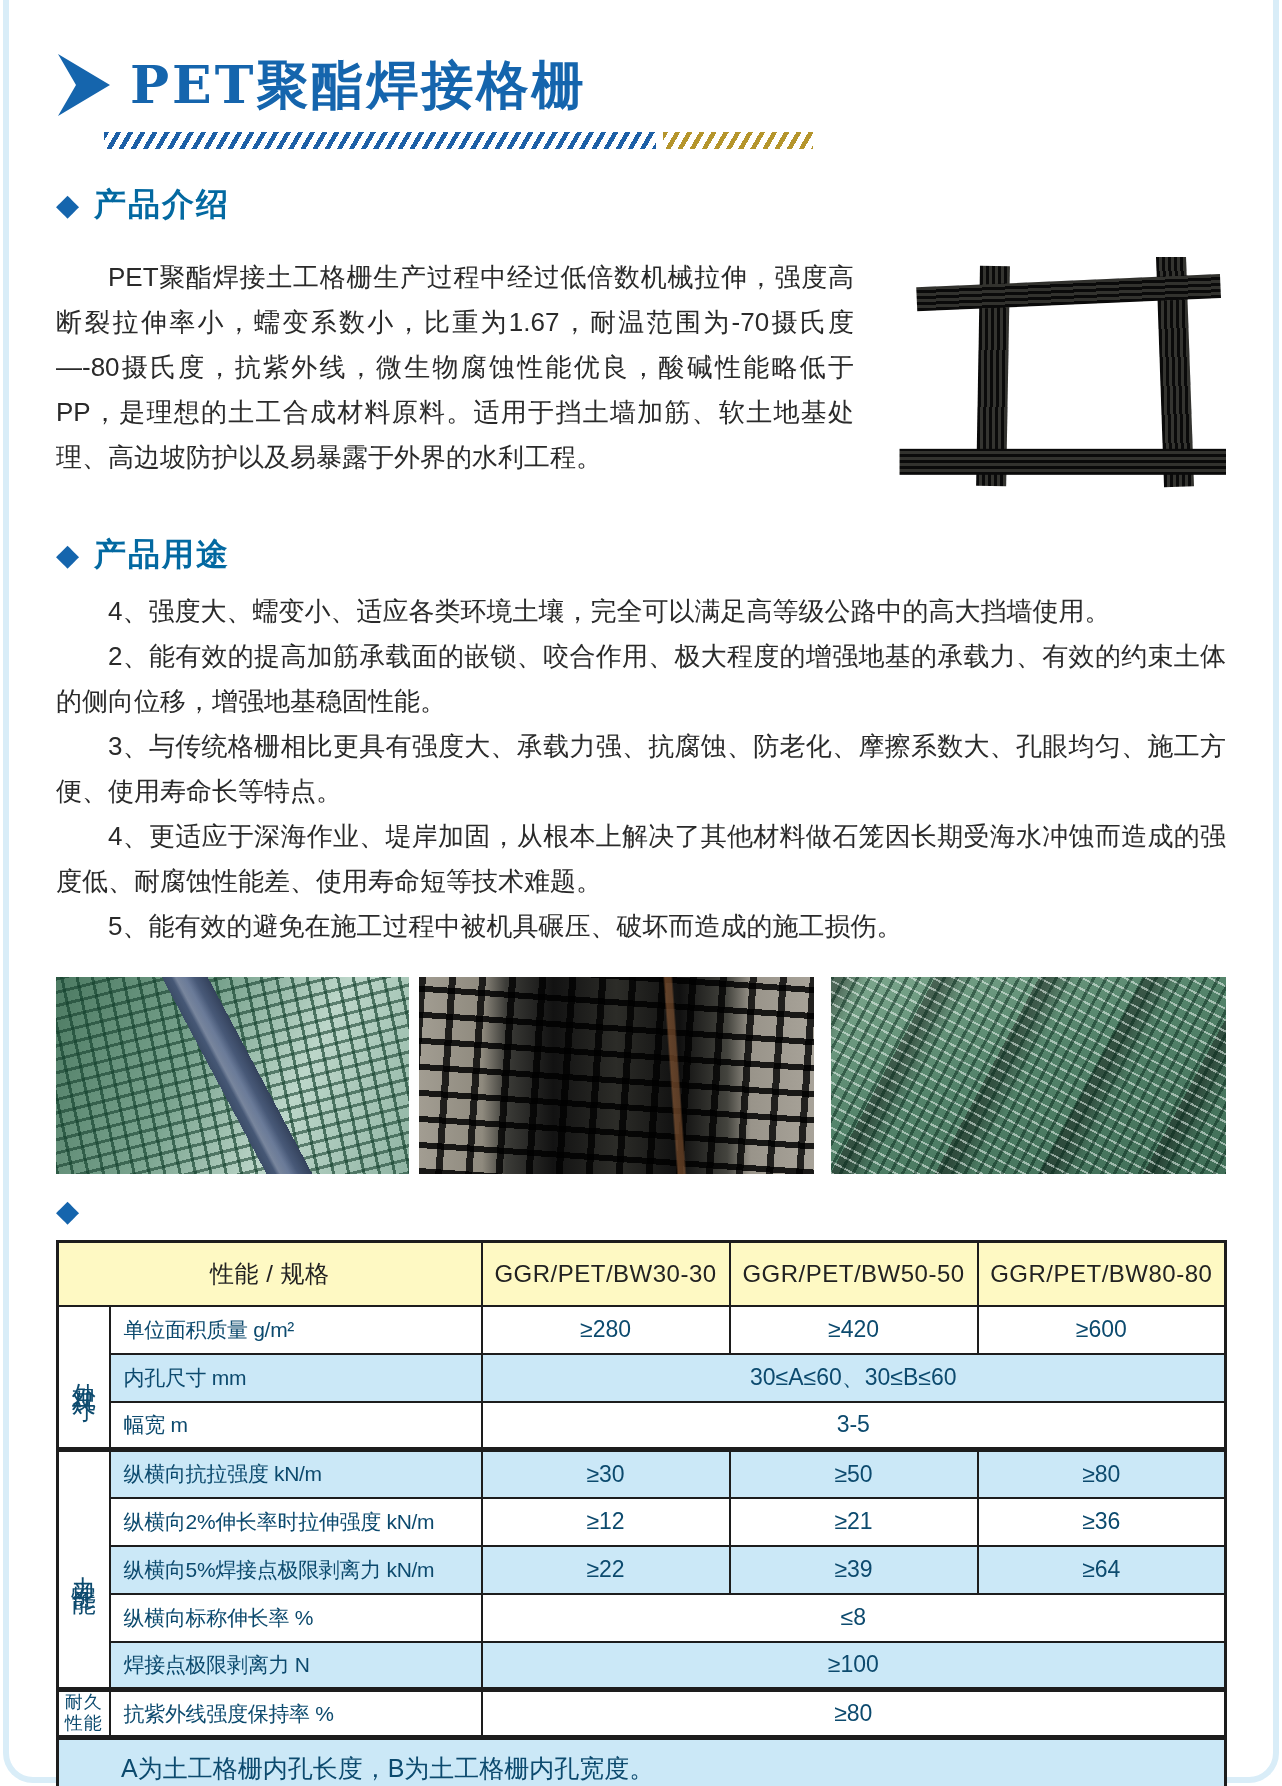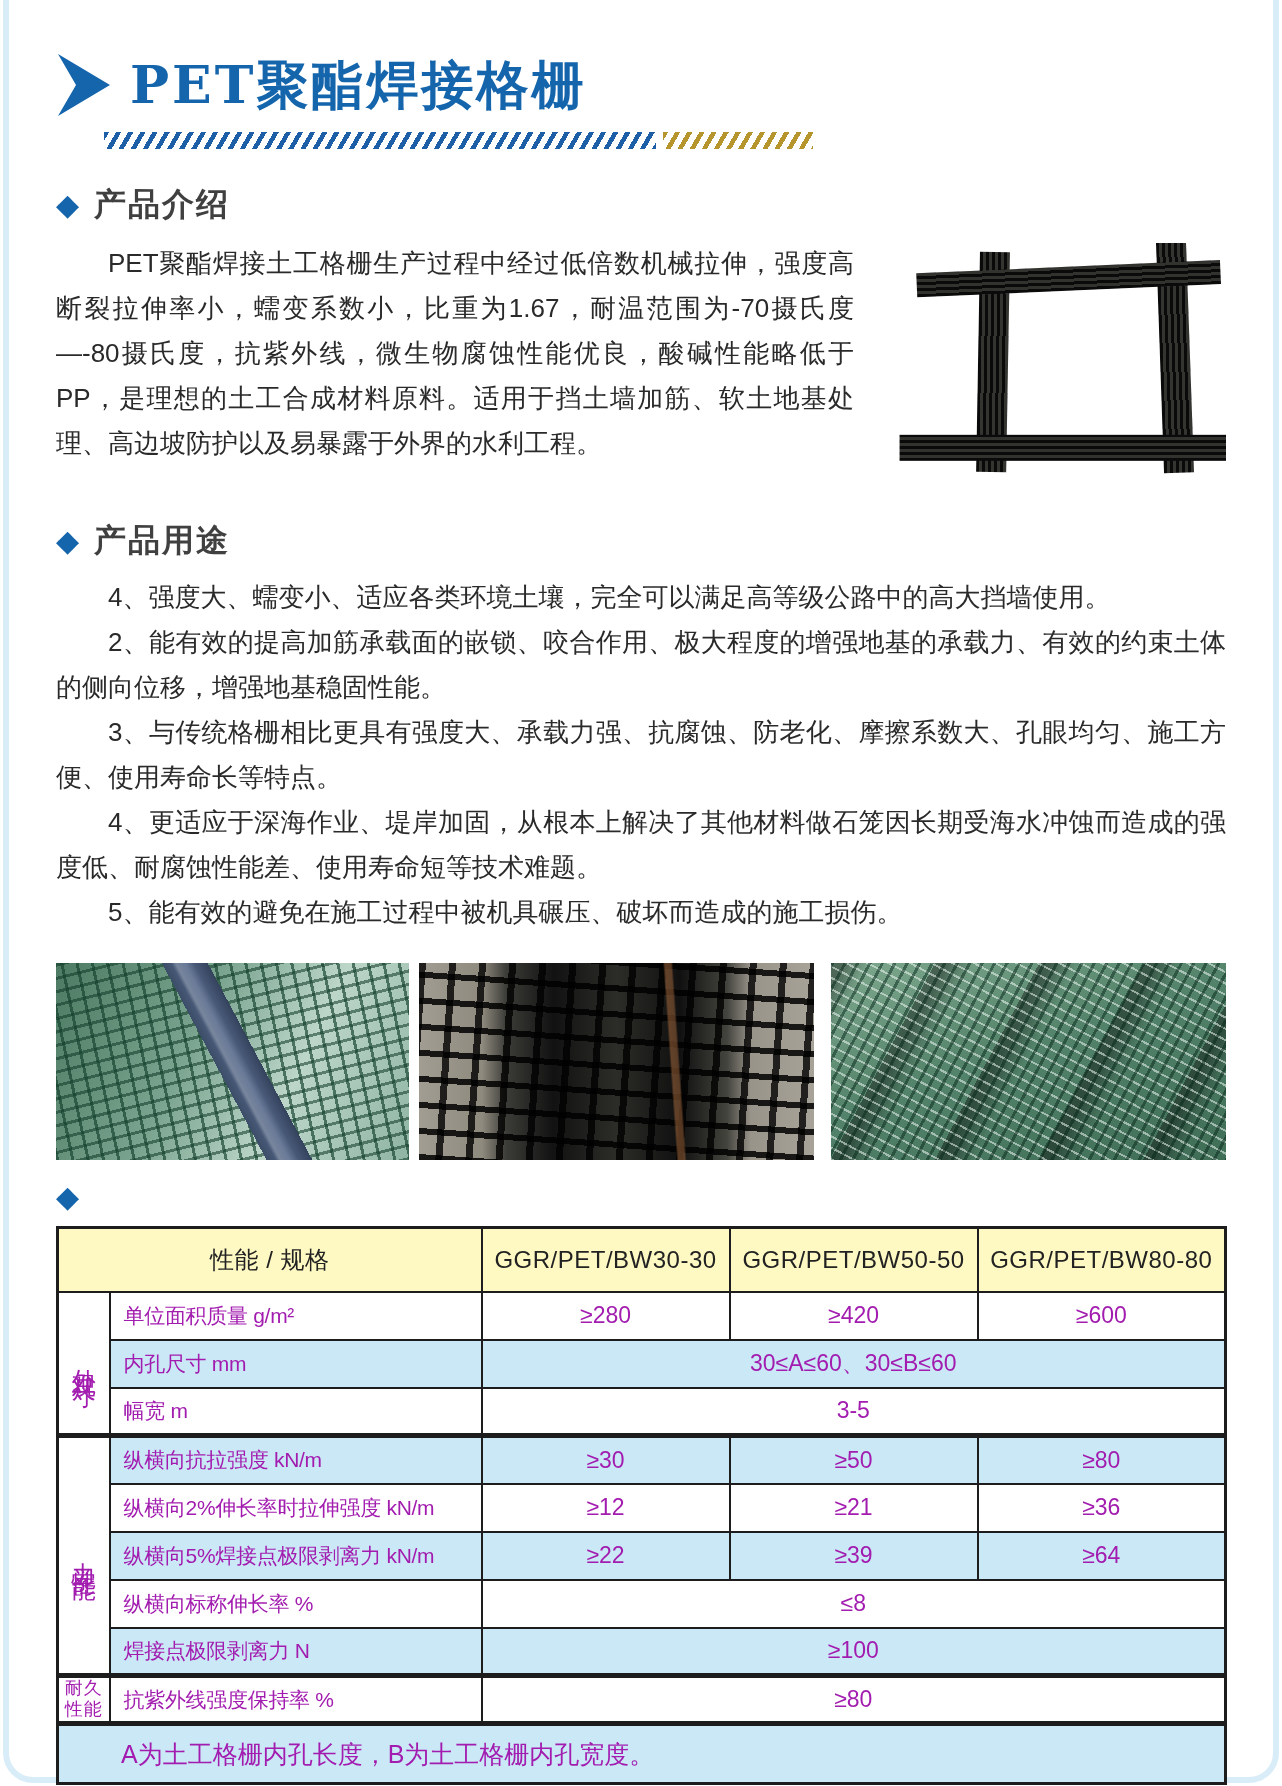--- a/index.html
+++ b/index.html
@@ -22,24 +22,24 @@
     font-family:"DejaVu Serif","Liberation Serif",serif; font-weight:bold;
     font-size:52px; color:#1565ad; letter-spacing:3px; line-height:1.1;
   }
   .banner { display:flex; height:17px; margin:14px 0 0 48px; }
   .banner-blue  { width:552px; background:repeating-linear-gradient(120deg,#1c5fa6 0 4.5px,#ffffff 4.5px 10.5px); }
   .banner-gold  { width:150px; margin-left:7px; background:repeating-linear-gradient(120deg,#b5952c 0 4.5px,#ffffff 4.5px 10.5px); }
 
   
   .sec-head { display:flex; align-items:center; gap:15px; margin-top:34px; }
   .diamond { color:#1565ad; font-size:30px; line-height:1; }
-  .sec-title { color:#404040; font-size:32px; font-weight:bold; letter-spacing:2px; }
-
-  
-  .intro-block { margin-top:14px; overflow:hidden; }
+  .sec-title { color:#0369a1; font-size:32px; font-weight:bold; letter-spacing:2px; }
+
+  
+  .intro-block { margin-top:28px; overflow:hidden; }
   .intro-photo {
     float:right; width:346px; height:232px; margin:2px 0 10px 26px;
     background:linear-gradient(135deg,#ececе9 0%,#fbfbfa 35%,#fdfdfc 100%);
     position:relative; overflow:hidden;
   }
   .grid-art { position:absolute; inset:0; transform:rotate(-1deg); }
   .gbar { position:absolute; }
   .gbar.v { background:repeating-linear-gradient(90deg,#0a0a0a 0 3px,#343430 3px 6px); }
   .gbar.h { background:repeating-linear-gradient(0deg,#0a0a0a 0 3px,#32322e 3px 6px); }
   .gv1 { left:98px;  top:8px;   width:30px; height:220px; transform:rotate(2deg); }
@@ -82,21 +82,21 @@
     background:linear-gradient(86deg,transparent 63%,rgba(164,104,60,.55) 63.5%,rgba(164,104,60,.5) 65%,transparent 65.5%); }
 
   
   .spec-table { border-collapse:collapse; width:1170px; margin-top:14px; table-layout:fixed; }
   .spec-table col.c-g { width:52px; }
   .spec-table col.c-l { width:372px; }
   .spec-table col.c-v { width:248px; }
   .spec-table th, .spec-table td { border:2px solid #1d1d1d; }
   .spec-table { border:3px solid #1d1d1d; }
   .spec-table th { height:64px; font-size:24px; font-weight:normal; background:#fef9c3; text-align:center; letter-spacing:.5px; }
-  .spec-table td { height:48px; font-size:22px; color:#a21caf; }
+  .spec-table td { height:48px; font-size:22px; color:#0c4a6e; }
   td.lbl { text-align:left; padding-left:13px; font-size:21px; letter-spacing:-.3px; }
   td.val { text-align:center; font-size:23px; }
   tr.bz td { background:#cbe8f7; }
   td.gcell { background:#ffffff !important; text-align:center; vertical-align:middle; padding:0; }
   .vtext { writing-mode:vertical-lr; text-orientation:upright; display:inline-block; font-size:24px; letter-spacing:5px; }
   .gsmall { display:inline-block; width:42px; font-size:18px; line-height:1.15; word-break:break-all; letter-spacing:1px; }
   tr.tk td { border-top:5px solid #1d1d1d; }
   td.footnote { padding-left:62px; font-size:25px; height:60px; }
 </style>
 </head>

